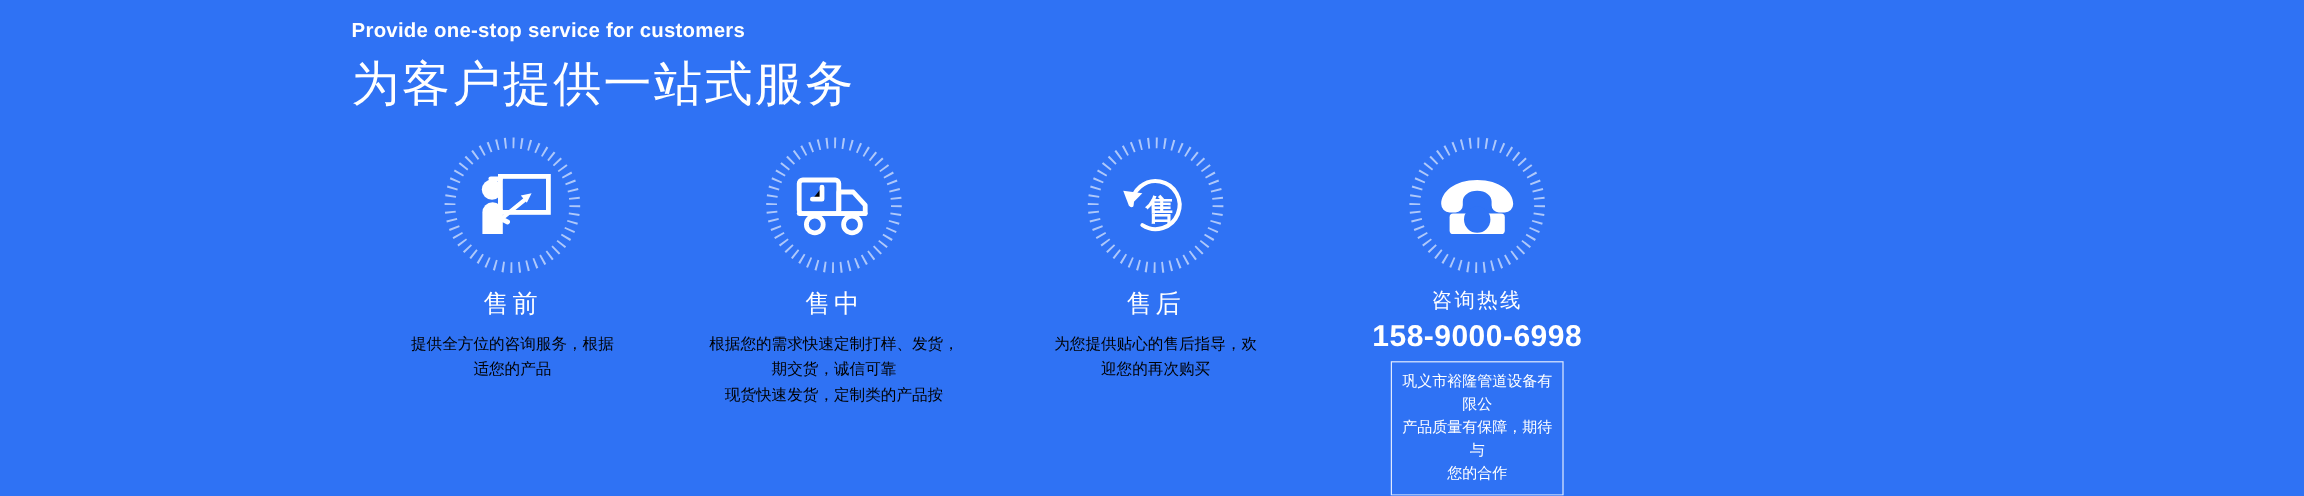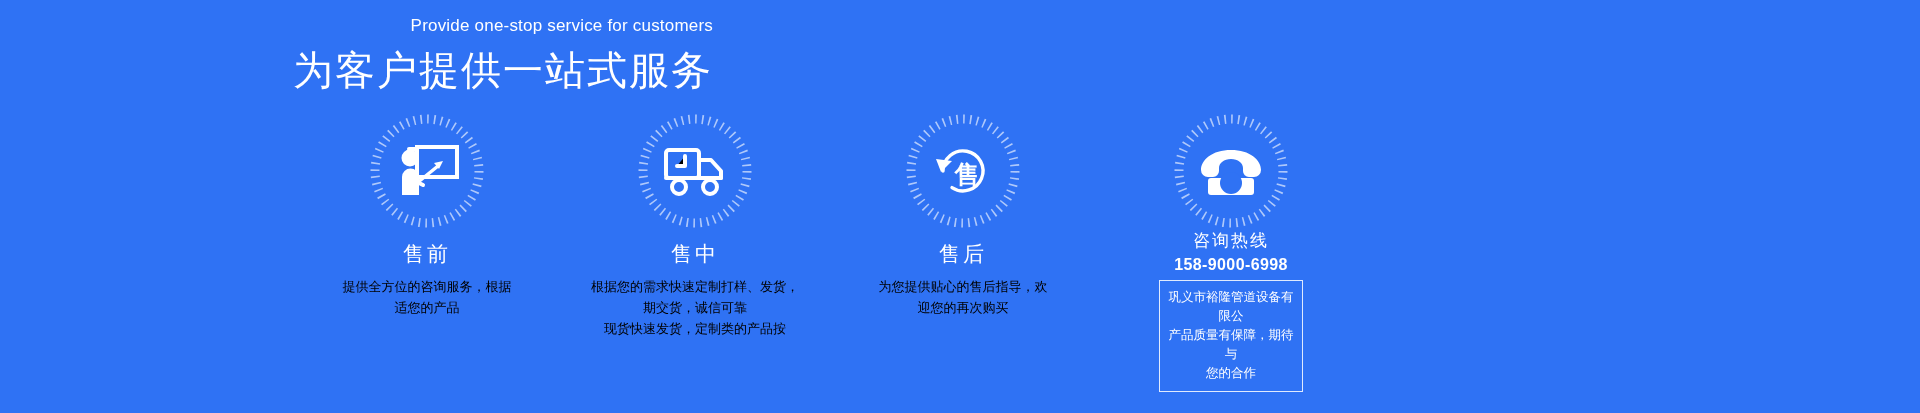--- a/index.html
+++ b/index.html
@@ -10,26 +10,25 @@
     color:#ffffff;
     overflow:hidden;
     position:relative;
   }
   .banner { position:relative; width:1920px; height:413px; background:#2f72f4; }
 
   
   .heading { position:absolute; left:293px; top:16px; }
   .heading-sub {
     font-size:17px;
-    font-weight:400;
+    font-weight:700;
     letter-spacing:.2px;
     color:#ffffff;
     line-height:1.2;
     white-space:nowrap;
-    text-align:right;
   }
   .heading-main {
     margin-top:9px;
     font-size:40px;
     font-weight:400;
     letter-spacing:2px;
     color:#ffffff;
     line-height:1.25;
     white-space:nowrap;
   }
@@ -97,29 +96,30 @@
     font-size:13px;
     font-weight:400;
     line-height:21px;
     color:#000000;
     width:250px;
   }
   .col-desc .ln { display:block; }
 
   
   .hot-title {
+    margin-top:10px;
     font-size:17px;
     font-weight:400;
     letter-spacing:2px;
     color:#ffffff;
     line-height:1.3;
   }
   .hot-number {
     margin-top:3px;
-    font-size:16px;
+    font-size:25px;
     font-weight:700;
     letter-spacing:.4px;
     color:#ffffff;
     line-height:1.2;
   }
   .hot-box {
     margin-top:6px;
     width:144px;
     border:1px solid rgba(255,255,255,.85);
     padding:7px 8px 8px;

